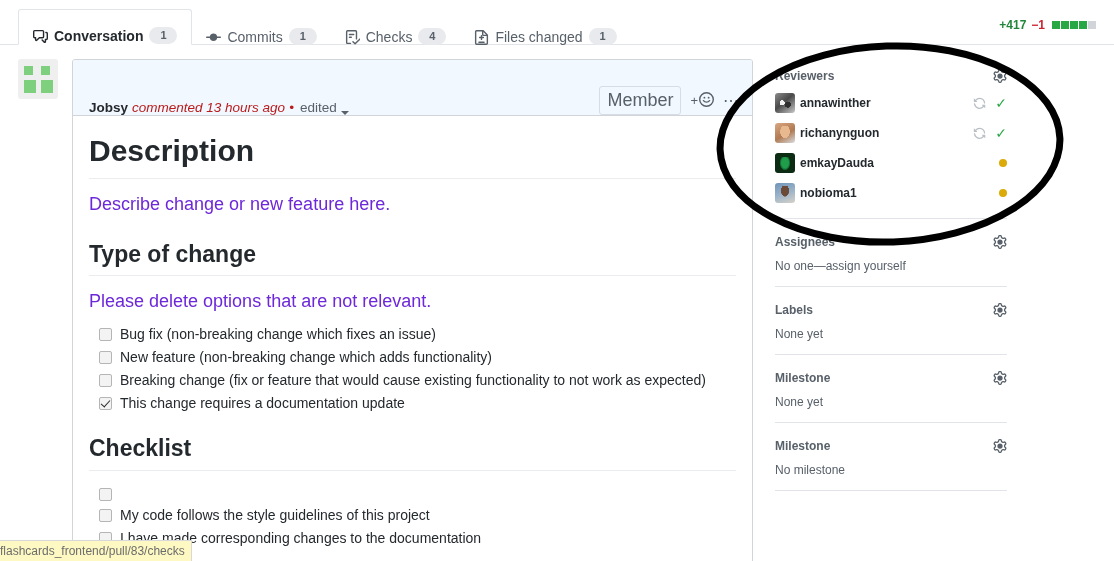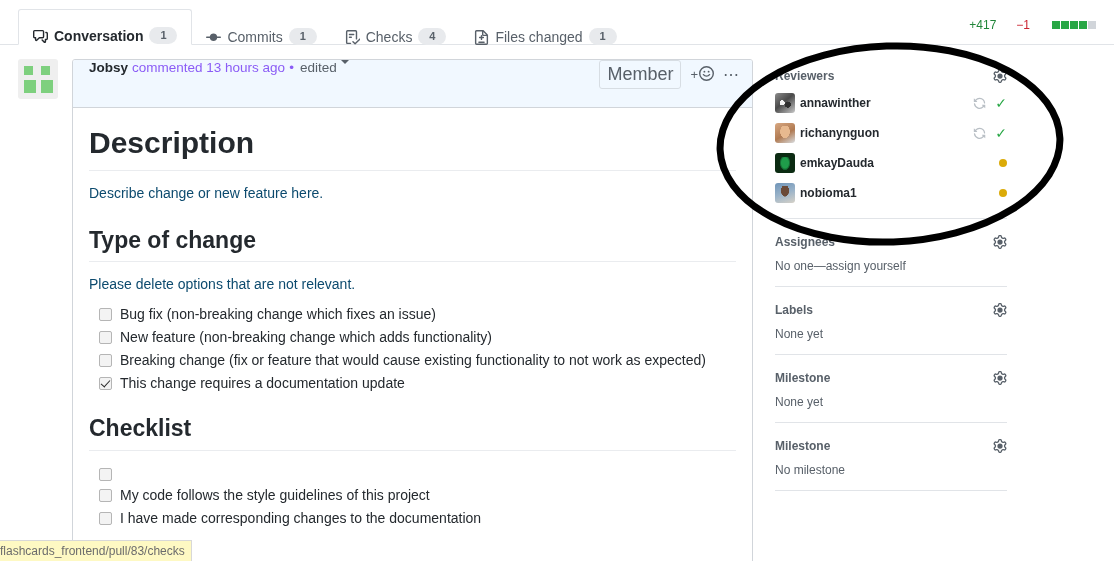--- a/index.html
+++ b/index.html
@@ -70,23 +70,23 @@
     font-weight: 600;
   }
 
   
   .diffstat-wrap {
     position: absolute;
     right: 18px;
     top: 18px;
     display: flex;
     align-items: center;
-    gap: 20px;
+    gap: 5px;
     font-size: 12px;
-    font-weight: 400;
+    font-weight: 700;
   }
   .diff-add { color: #22863a; }
   .diff-del { color: #cb2431; }
   .diffstat { display: flex; gap: 1px; margin-left: 2px; }
   .dblock { width: 8px; height: 8px; }
   .dblock.on { background: #28a745; }
   .dblock.off { background: #d1d5da; }
 
   
   .main {
@@ -131,32 +131,32 @@
     content: "";
     position: absolute;
     left: -8px; top: 11px;
     width: 14px; height: 14px;
     background: #f1f8ff;
     border-left: 1px solid #d1d5da;
     border-bottom: 1px solid #d1d5da;
     transform: rotate(45deg);
   }
   .comment-header {
-    height: 48px;
+    height: 56px;
     background: #f1f8ff;
     border-bottom: 1px solid #d1d5da;
     display: flex;
-    align-items: flex-start;
+    align-items: flex-end;
     padding: 0 12px 0 16px;
     font-size: 13.5px;
     color: #586069;
     box-sizing: border-box;
   }
   .author { font-weight: 600; color: #24292e; margin-right: 4px; }
-  .hdr-text { color: #8b5cf6; }
+  .hdr-text { color: #b91c1c; font-style: italic; }
   .edited-link { color: #586069; margin-left: 2px; cursor: pointer; }
   .caret-dn {
     display: inline-block;
     width: 0; height: 0;
     border-left: 4px solid transparent;
     border-right: 4px solid transparent;
     border-top: 4px solid #586069;
     margin-left: 4px;
     vertical-align: middle;
   }
@@ -199,21 +199,21 @@
     line-height: 1.25;
   }
   h2.md {
     font-size: 23px;
     font-weight: 600;
     margin: 22px 0 8px 0;
     padding-bottom: 7px;
     border-bottom: 1px solid #eaecef;
     line-height: 1.25;
   }
-  p.md { margin: 12px 0 0 0; font-size: 14px; color: #0c4a6e; }
+  p.md { margin: 12px 0 0 0; font-size: 18px; color: #6d28d9; }
   ul.task-list {
     list-style: none;
     margin: 11px 0 0 0;
     padding: 0 0 0 10px;
   }
   ul.task-list li {
     display: flex;
     align-items: flex-start;
     gap: 8px;
     margin: 0 0 6px 0;

